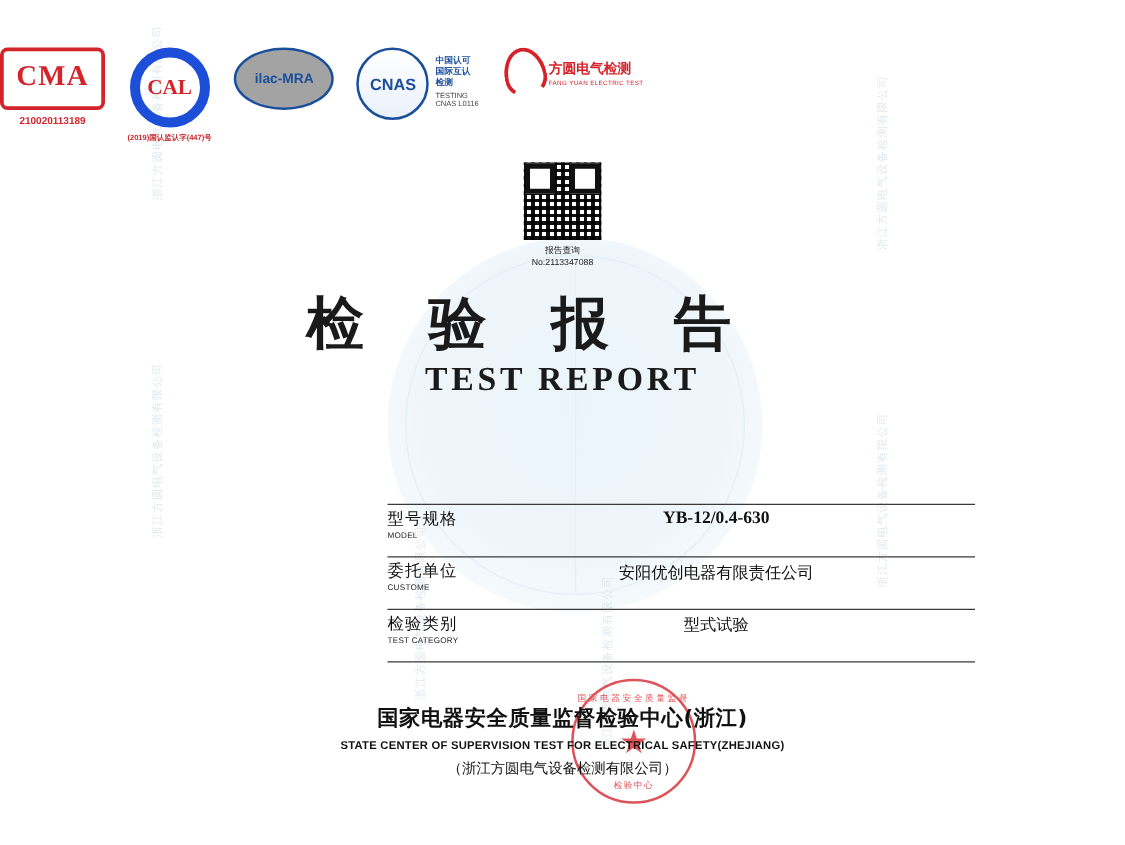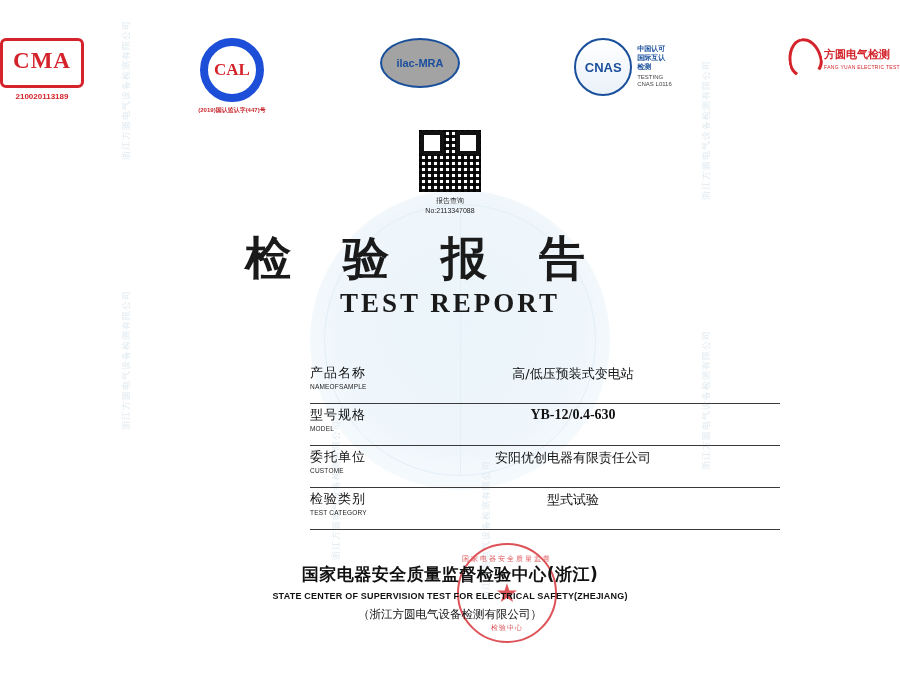--- a/index.html
+++ b/index.html
@@ -61,23 +61,23 @@
     user-select: none;
   }
   
   .logo-row {
     position: absolute;
     left: 0;
     top: 38px;
     width: 900px;
     height: 80px;
     display: flex;
-    justify-content: space-between;
+    justify-content: flex-start;
     align-items: flex-start;
-    gap: 28px;
+    gap: 18px;
   }
   .logo-item {
     position: relative;
     text-align: center;
     width: auto;
   }
   .cma-box {
     width: 78px;
     height: 44px;
     border: 3px solid #d4232a;
@@ -439,25 +439,20 @@
       <div>No:2113347088</div>
     </div>
   </div>
 
   <div class="title-cn">检 验 报 告</div>
   <div class="title-en">TEST REPORT</div>
 
   <div class="fields">
 
     <div class="field-row">
-      <div class="field-label">
-        <div class="cn">产品名称</div>
-        <div class="en">NAMEOFSAMPLE</div>
-      </div>
-      <div class="field-value">高/低压预装式变电站</div>
     </div>
 
     <div class="field-row">
       <div class="field-label">
         <div class="cn">型号规格</div>
         <div class="en">MODEL</div>
       </div>
       <div class="field-value serif">YB-12/0.4-630</div>
     </div>
 

